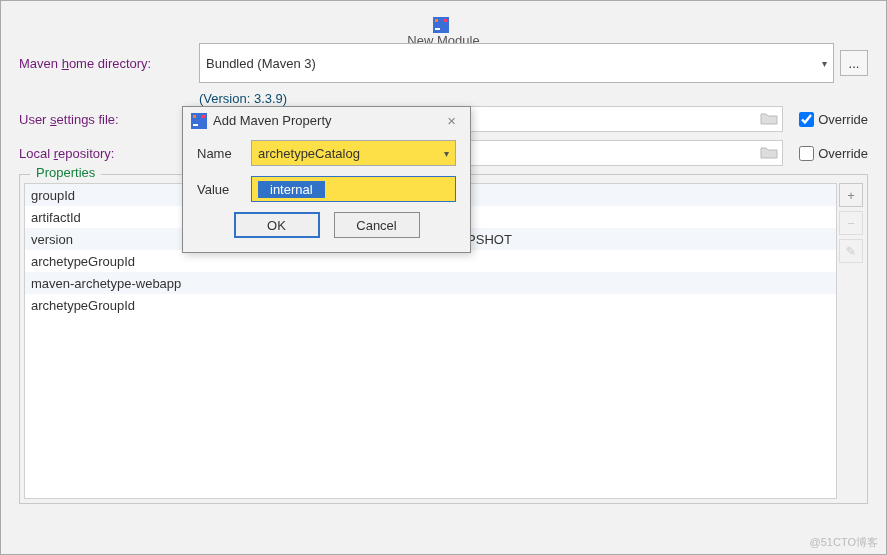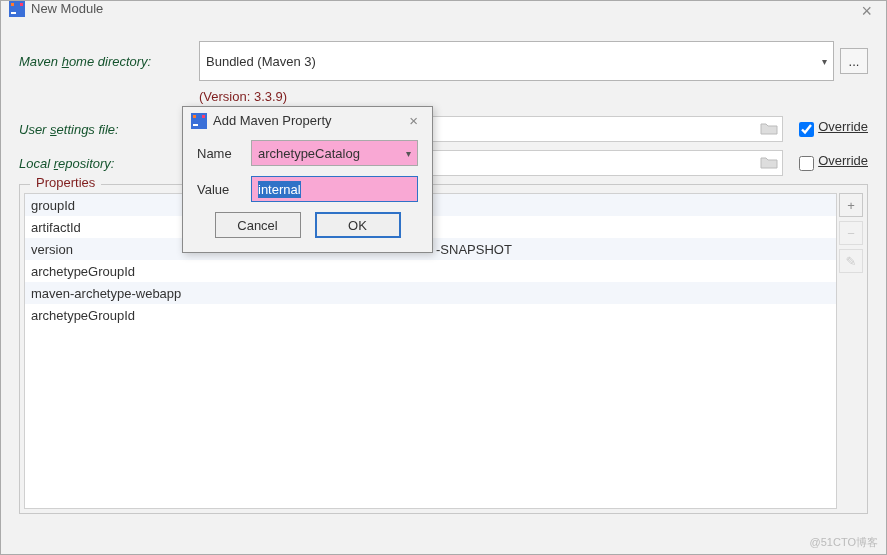--- a/index.html
+++ b/index.html
@@ -1,73 +1,73 @@
 <!DOCTYPE html>
 <html><head>
 <meta charset="utf-8">
 <style>
   * { box-sizing: border-box; font-family: "Segoe UI", Arial, sans-serif; font-size: 13px; }
   body { margin: 0; padding: 0; background: #f2f2f2; width: 887px; height: 555px; overflow: hidden; position: relative; color: #333; }
 
   .window { width: 887px; height: 555px; background: #f2f2f2; border: 1px solid #aaa; position: relative; }
-  .titlebar { display: flex; align-items: flex-start; height: 30px; padding: 0 8px; background: #f2f2f2; }
+  .titlebar { display: flex; align-items: center; height: 30px; padding: 16px 8px; background: #f2f2f2; flex-direction: column; }
   .app-icon { width: 16px; height: 16px; margin-right: 6px; }
   .app-icon svg { display:block; }
   .title-text { flex: 1; color: #555; }
   .close-x { color: #888; font-size: 18px; padding: 0 6px; cursor: default; }
 
   .content { padding: 10px 18px 0 18px; }
 
   .form-row { display: flex; align-items: center; margin-bottom: 8px; }
-  .form-label { width: 180px; color: #14532d; font-style: italic; }
+  .form-label { width: 180px; color: #701a75; }
   .underline-m { text-decoration: underline; }
 
   .combo, .txt-input { background: #fff; border: 1px solid #b5b5b5; height: 40px; display: flex; align-items: center; padding: 0 6px; }
   .combo { position: relative; }
   .combo .caret { position: absolute; right: 6px; top: 50%; transform: translateY(-50%); color: #555; font-size: 10px; }
   .ellipsis-btn { width: 28px; height: 26px; margin-left: 6px; border: 1px solid #b5b5b5; background: #f6f6f6; display: flex; align-items: center; justify-content: center; }
 
   .maven-combo { flex: 1; min-width: 0; position: relative; }
 
-  .version-row { padding-left: 180px; color: #7f1d1d; margin-bottom: 12px; }
+  .version-row { padding-left: 180px; color: #0c4a6e; }
 
   .settings-input-wrap { flex: 1; display: flex; min-width: 0; }
   .input-with-icon { flex: 1; min-width: 0; background: #fff; border: 1px solid #ccc; height: 26px; display: flex; align-items: center; padding: 0 4px 0 6px; color: #555; }
   .input-with-icon .folder-ic { color: #bbb; margin-left: auto; }
-  .check-wrap { display: flex; align-items: flex-start; margin-left: 12px; text-decoration: underline; }
+  .check-wrap { display: flex; align-items: center; margin-left: 12px; }
   .check-wrap input { width: 15px; height: 15px; margin-right: 4px; }
 
   
   .group { border: 1px solid #c8c8c8; margin-top: 8px; position: relative; height: 330px; }
-  .group-label { position: absolute; top: -10px; left: 10px; background: #f2f2f2; padding: 0 6px; color: #7f1d1d; }
+  .group-label { position: absolute; top: -10px; left: 10px; background: #f2f2f2; padding: 0 6px; color: #15803d; }
   .prop-table { position: absolute; top: 8px; left: 4px; right: 30px; bottom: 4px; border: 1px solid #d0d0d0; background: #fff; overflow: hidden; }
   .prop-row { display: flex; height: 22px; align-items: center; padding: 0 6px; }
   .prop-row:nth-child(odd) { background: #f3f6fb; }
   .prop-row:nth-child(even) { background: #fff; }
   .prop-key { width: 405px; }
   .prop-val { flex: 1; }
 
   .side-toolbar { position: absolute; top: 8px; right: 4px; width: 24px; display: flex; flex-direction: column; gap: 4px; }
   .side-btn { width: 24px; height: 24px; border: 1px solid #c8c8c8; background: #f2f2f2; display: flex; align-items: center; justify-content: center; color: #888; }
   .side-btn.disabled { color: #ccc; border-color: #ddd; }
 
   .watermark { position: absolute; bottom: 4px; right: 8px; color: #bbb; font-size: 11px; }
 
   
-  .modal { position: absolute; left: 181px; top: 105px; width: 251px; background: #f2f2f2; border: 1px solid #8a8a8a; box-shadow: 2px 2px 8px rgba(0,0,0,0.2); }
+  .modal { position: absolute; left: 181px; top: 105px; width: 289px; background: #f2f2f2; border: 1px solid #8a8a8a; box-shadow: 2px 2px 8px rgba(0,0,0,0.2); }
   .modal-title { display: flex; align-items: center; padding: 5px 8px; }
   .modal-title .title-text { font-weight: normal; color: #333; }
   .modal-title .close-x { font-size: 15px; }
   .modal-body { padding: 6px 14px 14px 14px; }
   .m-row { display: flex; align-items: center; margin-bottom: 10px; }
   .m-label { width: 54px; }
-  .m-combo, .m-input { flex: 1; height: 26px; border: 1px solid #a9a9a9; background: #f9a8d4; display: flex; align-items: center; padding: 0 6px; position: relative; }
+  .m-combo, .m-input { flex: 1; height: 26px; border: 1px solid #a9a9a9; background: #fde047; display: flex; align-items: center; padding: 0 6px; position: relative; }
   .m-combo .caret { position: absolute; right: 6px; top: 50%; transform: translateY(-50%); color: #555; font-size: 10px; }
   .m-input.sel { border: 1px solid #2f72c7; }
-  .m-input.sel span { background: #2f72c7; color: #fff; padding: 1px 0; }
+  .m-input.sel span { background: #2f72c7; color: #fff; padding: 1px 12px; }
   .btn-row { display: flex; gap: 14px; justify-content: center; }
   .btn { width: 86px; height: 26px; display: flex; align-items: center; justify-content: center; border: 1px solid #8a8a8a; background: #efefef; }
   .btn.primary { border: 2px solid #2f72c7; }
 
   svg.folder { width: 18px; height: 14px; }
 </style>
 </head>
 <body>
 
 <div class="window">
@@ -198,23 +198,23 @@
           <span class="caret">▾</span>
         </div>
       </div>
       <div class="m-row">
         <div class="m-label">Value</div>
         <div class="m-input sel">
           <span>internal</span>
         </div>
       </div>
       <div class="btn-row">
+        <div class="btn primary">
+            <span>OK</span>
+          </div>
         <div class="btn">
             <span>Cancel</span>
           </div>
-        <div class="btn primary">
-            <span>OK</span>
-          </div>
       </div>
     </div>
   </div>
 
 </div>
 
 </body></html>

